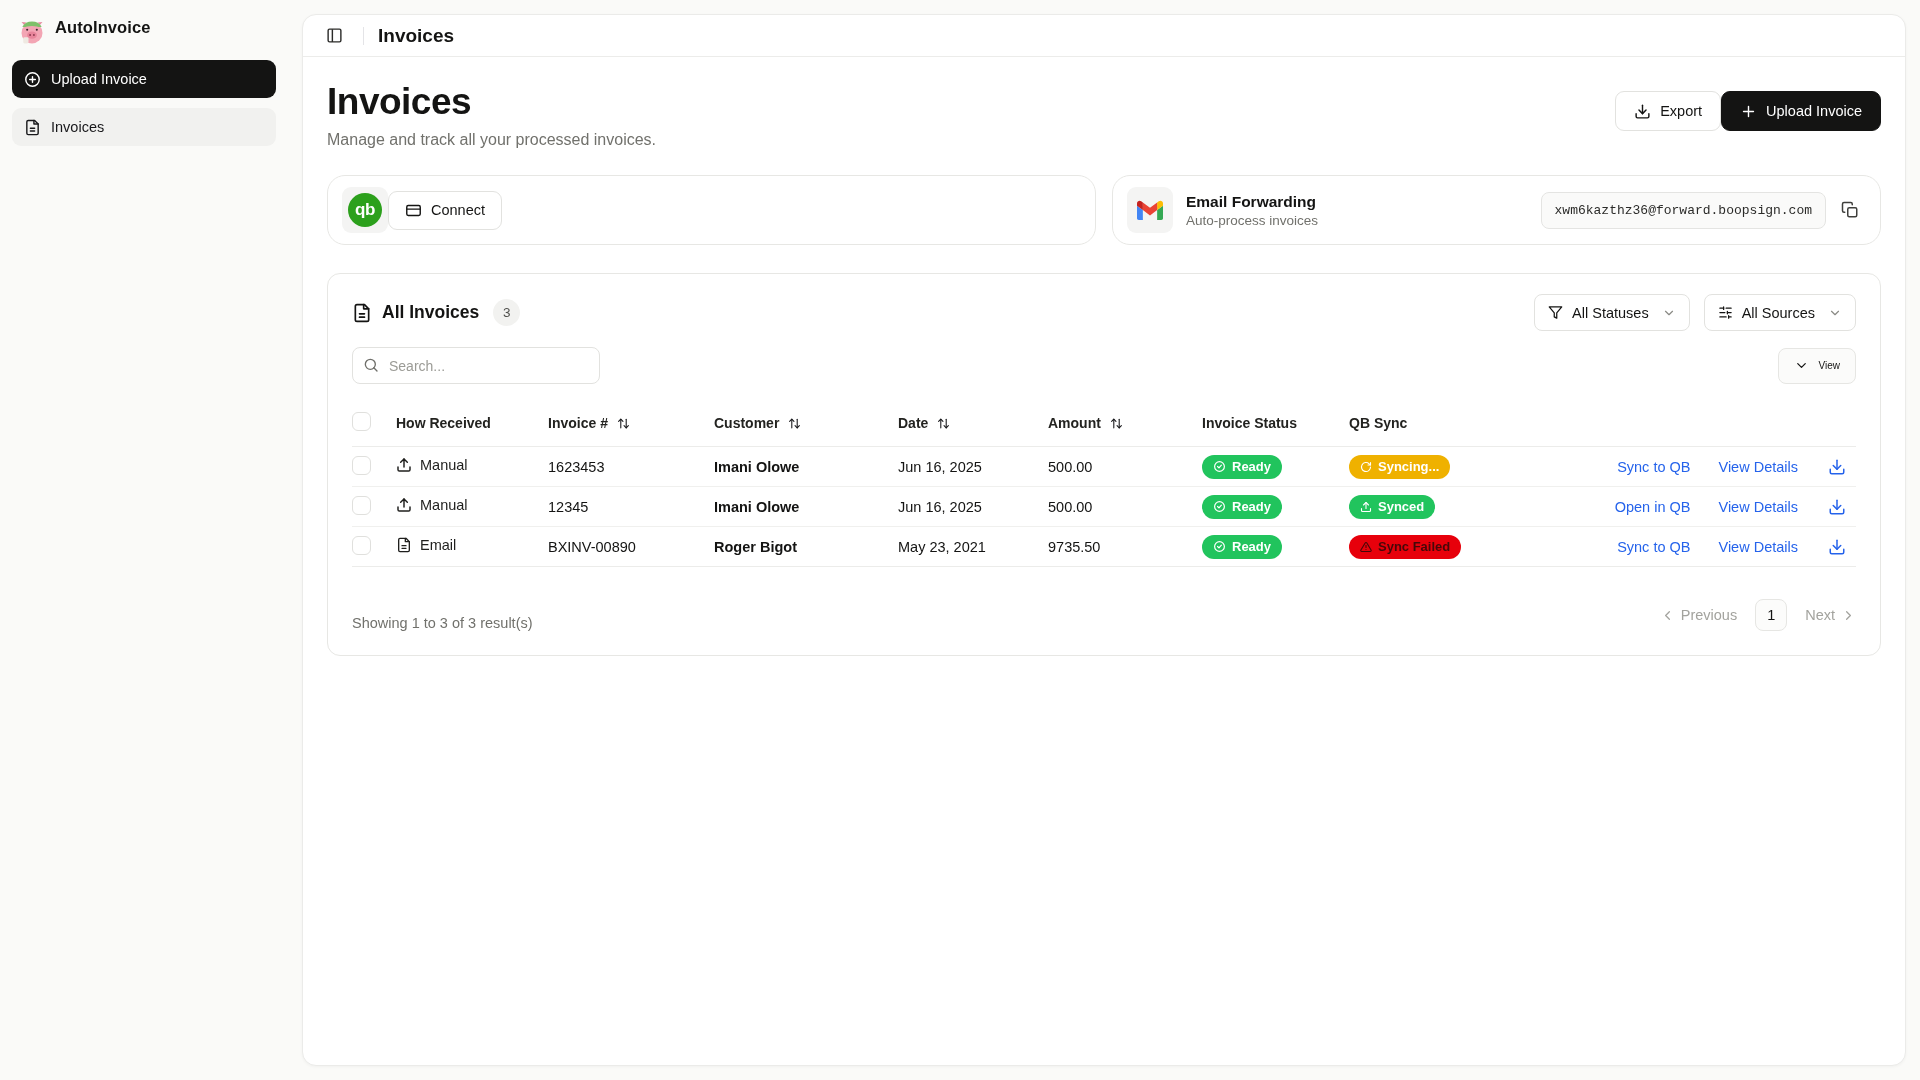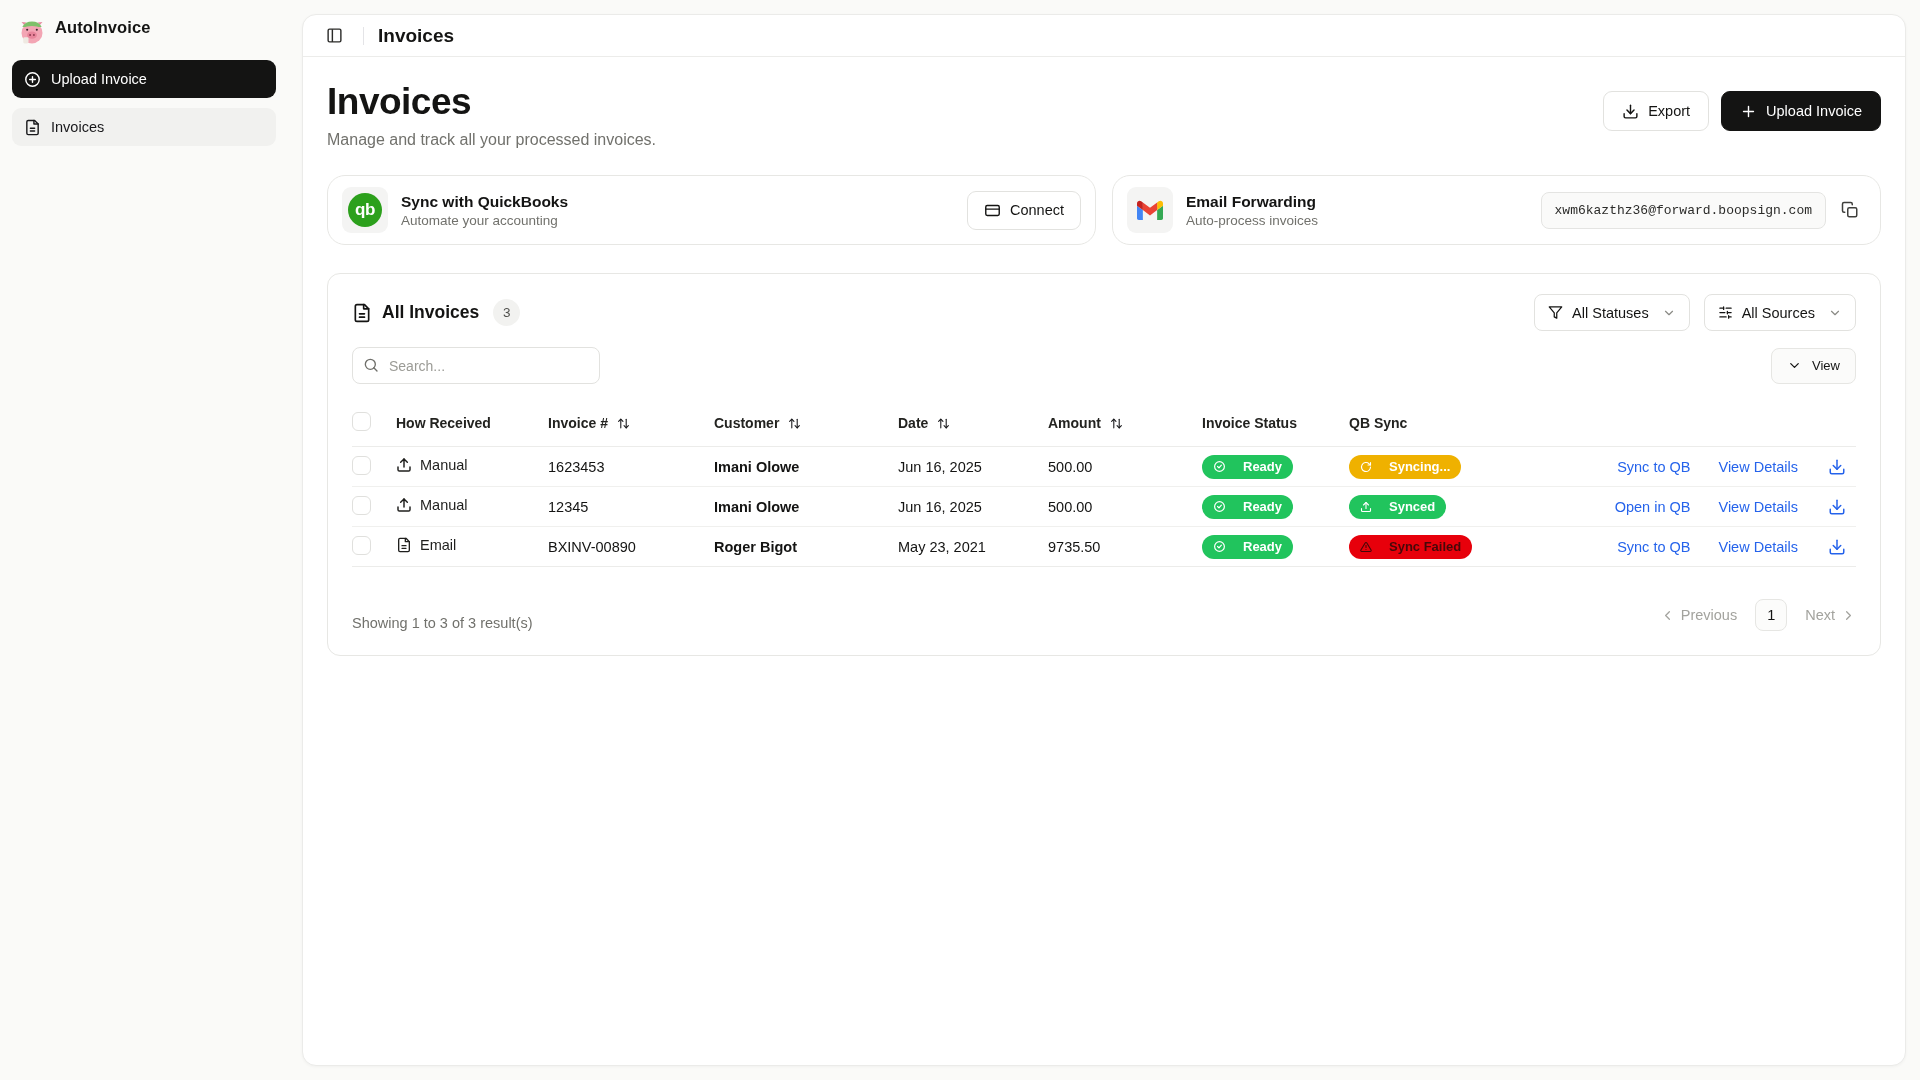--- a/index.html
+++ b/index.html
@@ -34,21 +34,21 @@
   .topbar { height:42px; flex:0 0 42px; display:flex; align-items:center; padding:0 16px; border-bottom:1px solid #ececea; }
   .icon-btn { width:30px; height:30px; border:none; background:transparent; border-radius:7px; display:flex; align-items:center; justify-content:center; cursor:pointer; color:#2b2b29; }
   .topbar-divider { width:1px; height:18px; background:#e4e4e7; margin:0 14px; }
   .breadcrumb { font-size:19px; font-weight:700; }
 
   .content { padding:24px 24px 0; }
 
   .page-head { display:flex; align-items:flex-start; justify-content:space-between; }
   .page-title { font-size:37px; font-weight:800; letter-spacing:-.5px; }
   .page-subtitle { font-size:16px; color:#71716c; margin-top:8px; }
-  .head-actions { display:flex; gap:12px; margin-top:10px; }
+  .head-actions { display:flex; gap:0; margin-top:10px; }
   .btn { display:inline-flex; align-items:center; gap:9px; height:40px; padding:0 18px; border-radius:9px; font-size:14.5px; font-weight:500; cursor:pointer; font-family:inherit; }
   .btn-outline { background:#fff; border:1px solid #e2e2df; color:#141413; }
   .btn-dark { background:#141413; border:1px solid #141413; color:#fff; }
 
   .cards-row { display:flex; gap:16px; margin-top:26px; }
   .info-card { flex:1; border:1px solid #e7e7e4; border-radius:18px; background:#fff; display:flex; align-items:center; padding:11px 14px; min-height:66px; }
   .logo-tile { width:46px; height:46px; border-radius:9px; background:#f4f4f3; display:flex; align-items:center; justify-content:center; flex:0 0 46px; }
   .qb-circle { width:34px; height:34px; border-radius:50%; background:#2ca01c; color:#fff; font-weight:700; font-size:17px; display:flex; align-items:center; justify-content:center; letter-spacing:-.5px; }
   .info-meta { margin-left:13px; flex:1; }
   .info-title { font-size:15.5px; font-weight:700; }
@@ -65,33 +65,33 @@
   .count-badge { width:27px; height:27px; border-radius:50%; background:#f2f2f0; color:#50504c; font-size:13.5px; display:flex; align-items:center; justify-content:center; margin-left:4px; }
   .head-filters { margin-left:auto; display:flex; gap:14px; }
   .select-btn { display:inline-flex; align-items:center; gap:9px; height:37px; padding:0 13px; border:1px solid #e2e2df; border-radius:8px; background:#fff; font-size:14.5px; color:#141413; cursor:pointer; font-family:inherit; }
   .select-btn .chev { color:#8a8a85; margin-left:4px; }
 
   .toolbar { display:flex; align-items:center; margin-top:16px; }
   .search-wrap { position:relative; width:248px; }
   .search-wrap .s-ic { position:absolute; left:11px; top:10px; color:#6f6f6a; }
   .search-input { width:100%; height:37px; border:1px solid #e2e2df; border-radius:8px; padding:0 0 0 36px; font-size:14px; font-family:inherit; color:#141413; background:#fff; outline:none; }
   .search-input::placeholder { color:#9b9b96; }
-  .view-btn { margin-left:auto; display:inline-flex; align-items:center; gap:10px; height:36px; padding:0 15px; border:1px solid #e6e6e3; border-radius:8px; background:#fbfbfa; font-size:13px; font-weight:500; cursor:pointer; font-family:inherit; color:#141413; }
+  .view-btn { margin-left:auto; display:inline-flex; align-items:center; gap:10px; height:36px; padding:0 15px; border:1px solid #e6e6e3; border-radius:8px; background:#fbfbfa; font-size:10px; font-weight:500; cursor:pointer; font-family:inherit; color:#141413; }
 
   table.inv { width:100%; border-collapse:collapse; margin-top:16px; }
   table.inv th { text-align:left; font-size:14px; font-weight:600; color:#232320; padding:12px 8px 12px 0; border-bottom:1px solid #ececea; white-space:nowrap; }
   table.inv td { padding:0 8px 0 0; height:40px; border-bottom:1px solid #f0f0ee; font-size:14.5px; vertical-align:middle; white-space:nowrap; }
   table.inv tr:last-child td { border-bottom:1px solid #ececea; }
   .th-inner { display:inline-flex; align-items:center; gap:9px; }
   .sort-ic { color:#18181b; }
   .checkbox { width:19px; height:19px; border:1.5px solid #e0e0dd; border-radius:6px; display:inline-block; background:#fff; cursor:pointer; }
   .cell-source { display:inline-flex; align-items:center; gap:8px; color:#1f1f1d; }
   .cell-source .ic { color:#1f1f1d; }
   .customer { font-weight:700; }
-  .badge { display:inline-flex; align-items:center; gap:17px; padding:5.5px 11px; border-radius:999px; font-size:13px; font-weight:600; line-height:1; }
+  .badge { display:inline-flex; align-items:center; gap:6px; padding:5.5px 11px; border-radius:999px; font-size:13px; font-weight:600; line-height:1; }
   .badge .bic { flex:0 0 auto; }
   .badge-green { background:#21c45d; color:#fff; }
   .badge-amber { background:#efb100; color:#fff; }
   .badge-red { background:#e7000b; color:#460809; }
   .actions-cell { text-align:right; }
   .actions-inner { display:inline-flex; align-items:center; gap:28px; }
   .link { color:#2563eb; font-size:14.5px; font-weight:500; text-decoration:none; cursor:pointer; }
   .dl-btn { border:none; background:transparent; color:#2563eb; cursor:pointer; width:22px; height:22px; display:inline-flex; align-items:center; justify-content:center; }
 
   .panel-footer { display:flex; align-items:flex-end; margin-top:32px; }
@@ -268,24 +268,20 @@
             </svg>
           <span>Upload Invoice</span>
         </button>
       </div>
     </div>
 
     <div class="cards-row">
       <div class="info-card">
         <div class="logo-tile">
           <div class="qb-circle">qb</div>
-        </div>
-        <div class="info-meta">
-          <div class="info-title">Sync with QuickBooks</div>
-          <div class="info-sub">Automate your accounting</div>
         </div>
         <button class="connect-btn">
           <svg width="17" height="17">
               <use href="#i-card"></use>
             </svg>
           <span>Connect</span>
         </button>
       </div>
 
       <div class="info-card">

